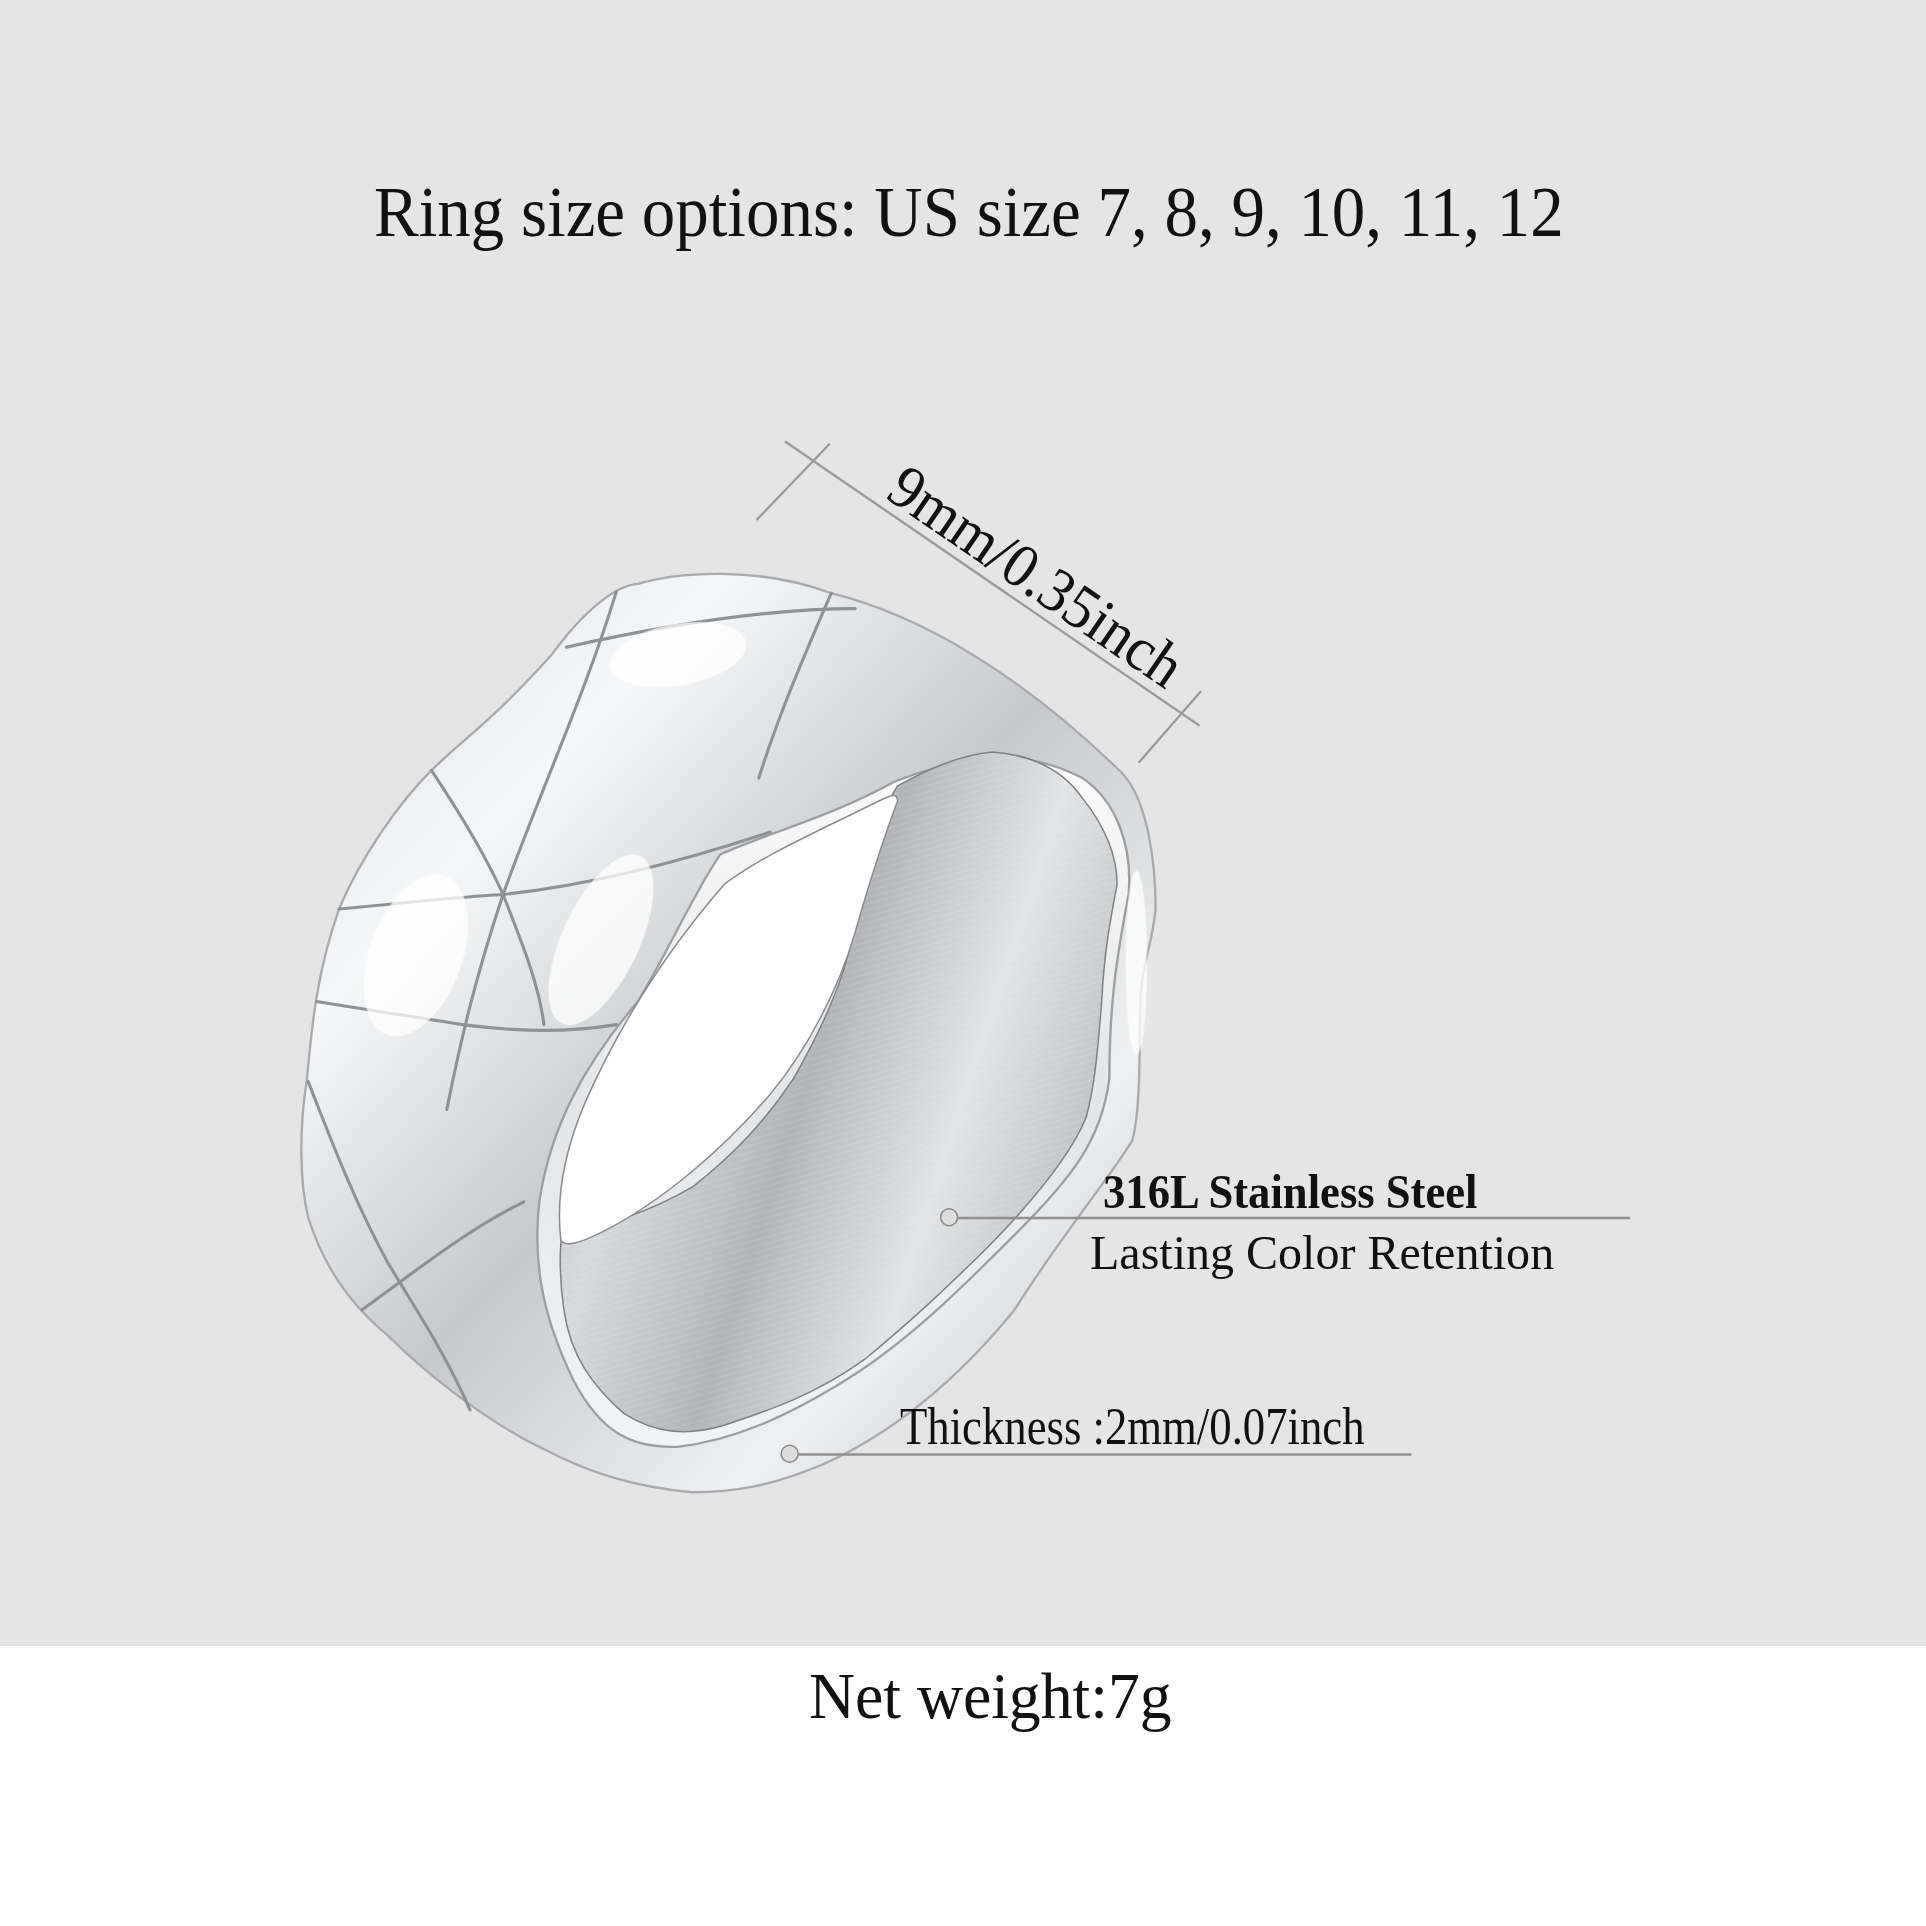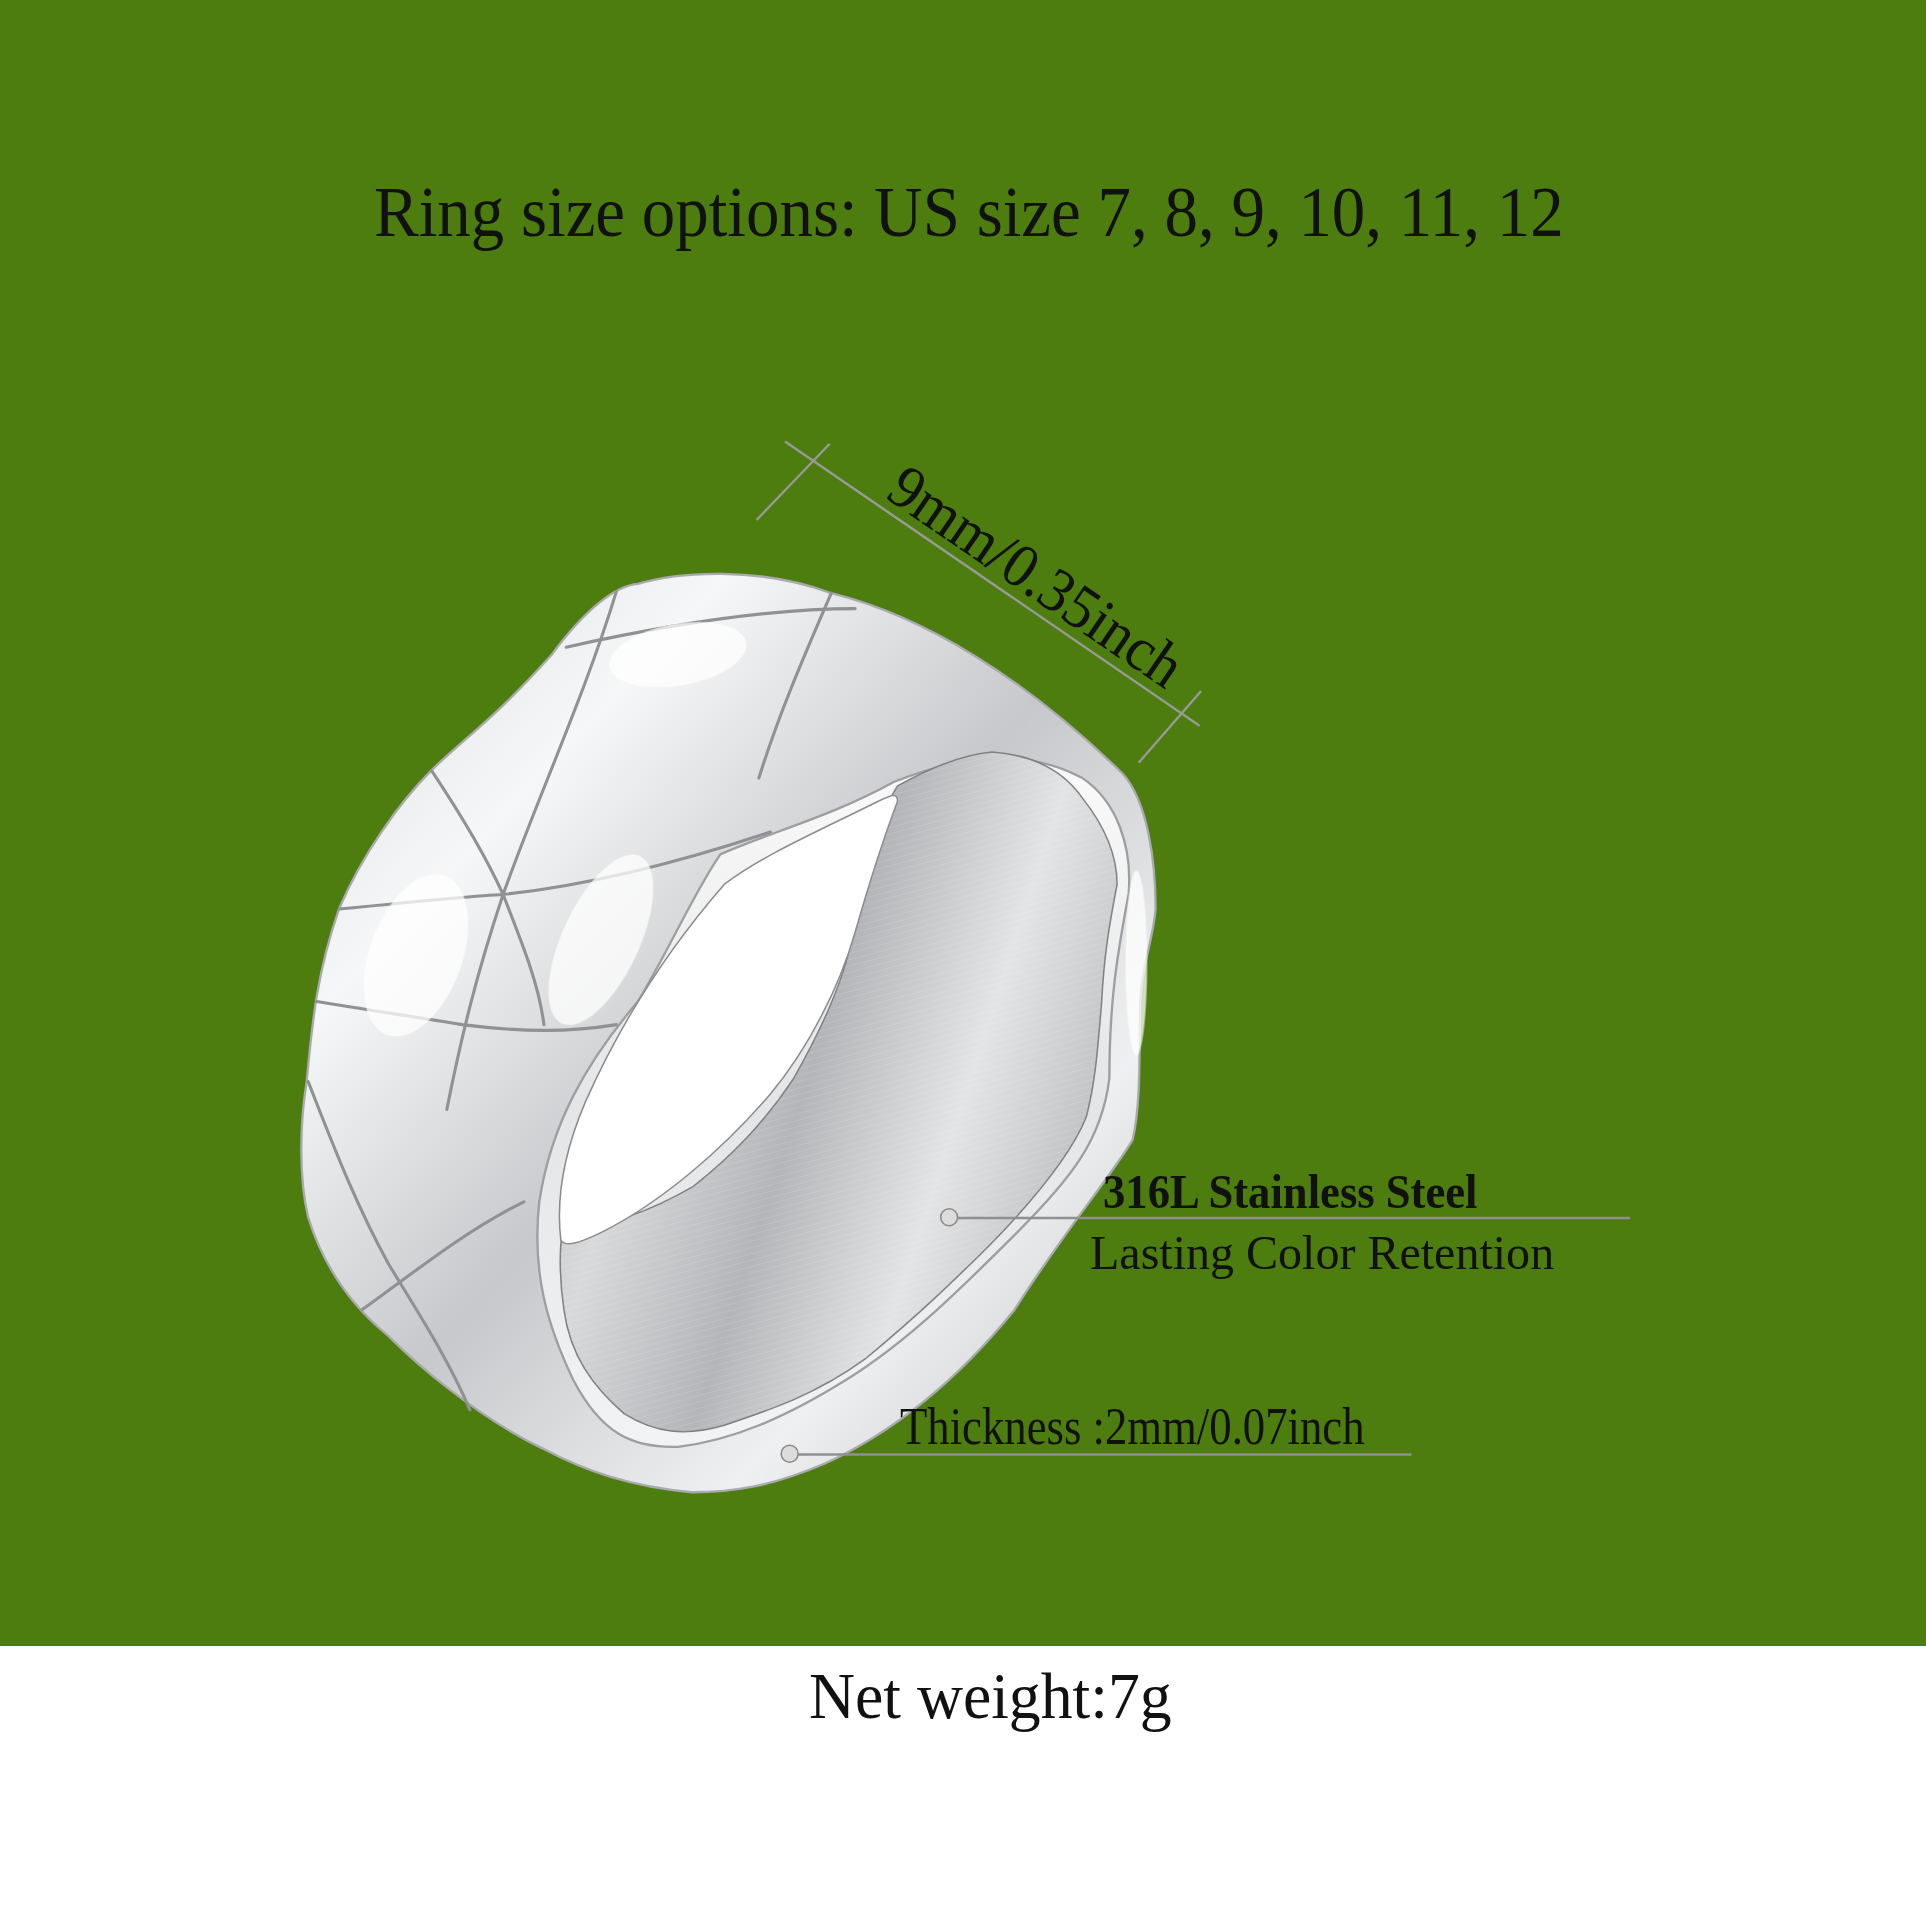--- a/index.html
+++ b/index.html
@@ -1,17 +1,17 @@
 <!DOCTYPE html>
 <html style="font-size:12.3px"><head>
 <meta charset="utf-8">
 <style>
   html, body { margin: 0; padding: 0; background: #ffffff; }
   body { width: 1926px; height: 1926px; position: relative; overflow: hidden; }
-  .canvas { position: absolute; left: 0; top: 0; width: 1926px; height: 1646px; background: #4d7c0f; }
+  .canvas { position: absolute; left: 0; top: 0; width: 1926px; height: 1646px; background: #e5e5e5; }
   .serif { font-family: "Liberation Serif", "DejaVu Serif", serif; color: #111111; white-space: nowrap; }
   .title {
     position: absolute; left: 374px; top: 176px;
     font-size: 72px; line-height: 1; letter-spacing: 0px;
     transform-origin: 0 0; transform: scaleX(0.93);
   }
   .dim-label {
     position: absolute; left: 878px; top: 443px;
     font-size: 62px; line-height: 1;
     transform-origin: 0 100%; transform: rotate(34.4deg) scaleX(0.95);

